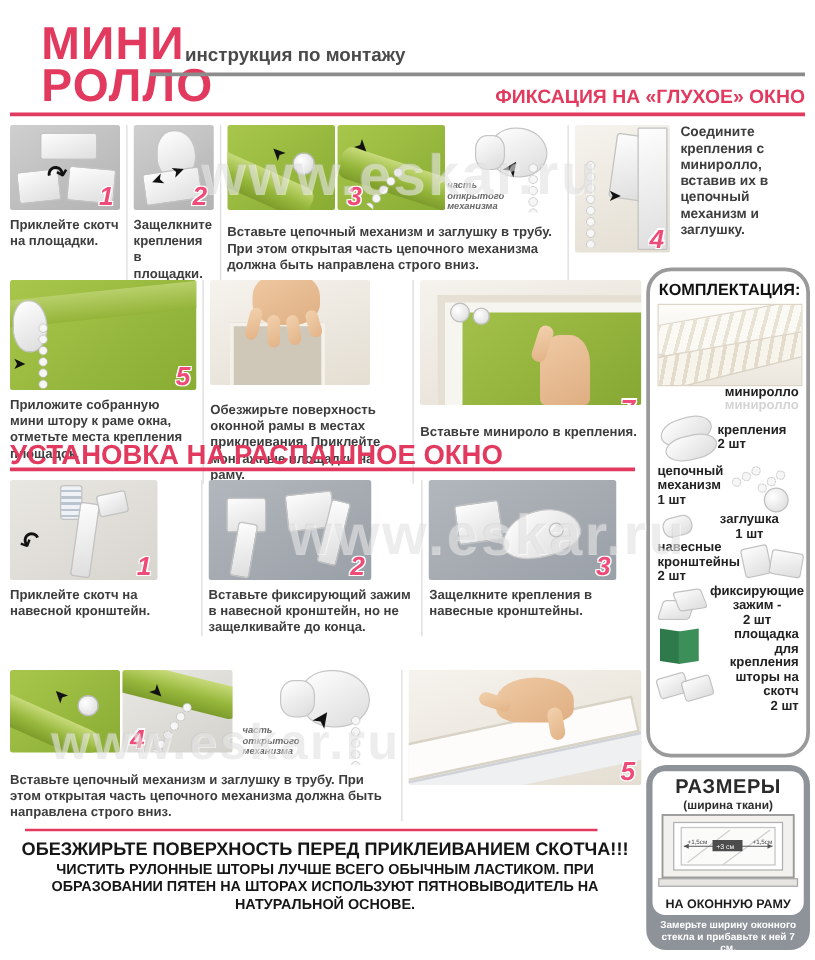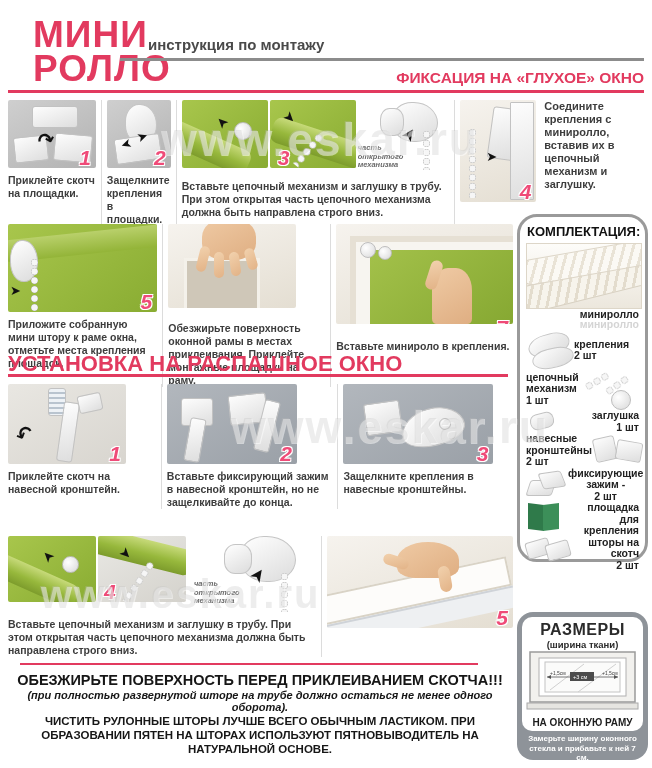--- a/index.html
+++ b/index.html
@@ -34,21 +34,21 @@
   .chain{width:9px;background-image:radial-gradient(circle at 4.5px 4.5px,#f6f6f6 2.8px,#bfbfbf 3.3px,rgba(0,0,0,0) 3.8px);
          background-size:9px 9px;}
   .uarr{position:absolute;color:#111;font-weight:700;line-height:1;}
   .hand{background:linear-gradient(150deg,#efcaa4,#dfae82);border-radius:45% 45% 40% 40%;}
   .finger{background:linear-gradient(150deg,#f2d2ae,#e2b286);border-radius:8px;}
   .mechcap{font-size:7.5px;font-style:italic;color:#6a6a6a;line-height:8.5px;font-weight:600;}
   
   .wm{position:absolute;font-size:46px;font-weight:800;color:rgba(190,190,190,0.28);
       text-shadow:1px 1px 0 rgba(255,255,255,0.5);letter-spacing:2px;pointer-events:none;z-index:5;}
   
-  .kit{position:absolute;left:517px;top:214px;width:131px;height:348px;box-sizing:border-box;
+  .kit{position:absolute;left:517px;top:214px;width:131px;height:392px;box-sizing:border-box;
        border:3px solid #9a9a9a;border-radius:20px;background:#fff;padding:7px 6px 4px;z-index:2;}
   .kit h3{margin:0 0 4px 1px;font-size:13px;font-weight:800;color:#111;}
   .kitrow{position:relative;display:flex;align-items:center;}
   .kitlabel{font-size:10.5px;line-height:11.5px;font-weight:700;color:#222;}
   .ghost{color:rgba(160,160,160,0.45);margin-top:-2px;}
   .thumb{position:relative;flex:none;}
   
   .sizes{position:absolute;left:517px;top:612px;width:131px;height:148px;box-sizing:border-box;
          background:#8e9399;border-radius:16px;padding:5px;z-index:2;}
   .sizes .inner{background:#fff;border-radius:10px;padding:3px 2px 2px;text-align:center;}
@@ -296,21 +296,21 @@
         <div class="shape chain" style="left:6px;top:0px;height:26px;transform:rotate(60deg);"></div>
         <div class="shape chain" style="left:26px;top:4px;height:26px;transform:rotate(55deg);"></div>
         <div class="shape capdisc" style="left:24px;top:22px;width:18px;height:18px;"></div>
       </div>
     </div>
 
     <div class="kitrow">
       <div class="thumb" style="width:34px;height:22px;">
         <div class="shape pad" style="left:4px;top:2px;width:22px;height:14px;border-radius:7px;transform:rotate(-14deg);"></div>
       </div>
-      <div style="flex:1;text-align:right;">
+      <div style="flex:1;text-align:center;">
         <div class="kitlabel">заглушка</div>
         <div class="kitlabel">1 шт</div>
       </div>
     </div>
 
     <div class="kitrow">
       <div style="width:66px;">
         <div class="kitlabel">навесные кронштейны</div>
         <div class="kitlabel">2 шт</div>
       </div>
@@ -369,17 +369,16 @@
         <rect x="1" y="53" width="111" height="6" fill="#e6e5e1" stroke="#a8a8a8"></rect>
       </svg>
       <p class="target">НА ОКОННУЮ РАМУ</p>
     </div>
     <p class="note">Замерьте ширину оконного стекла и прибавьте к ней 7 см.</p>
   </div>
 
   <div class="footline"></div>
   <div class="footer">
     <p class="l1">ОБЕЗЖИРЬТЕ ПОВЕРХНОСТЬ ПЕРЕД ПРИКЛЕИВАНИЕМ СКОТЧА!!!</p>
-    <p class="l3">(при полностью развернутой шторе на трубе должно остаться не менее одного оборота).</p>
     <p class="l4">ЧИСТИТЬ РУЛОННЫЕ ШТОРЫ ЛУЧШЕ ВСЕГО ОБЫЧНЫМ ЛАСТИКОМ. ПРИ ОБРАЗОВАНИИ ПЯТЕН НА ШТОРАХ ИСПОЛЬЗУЮТ ПЯТНОВЫВОДИТЕЛЬ НА НАТУРАЛЬНОЙ ОСНОВЕ.</p>
   </div>
 
 </div>
 
 </body></html>

